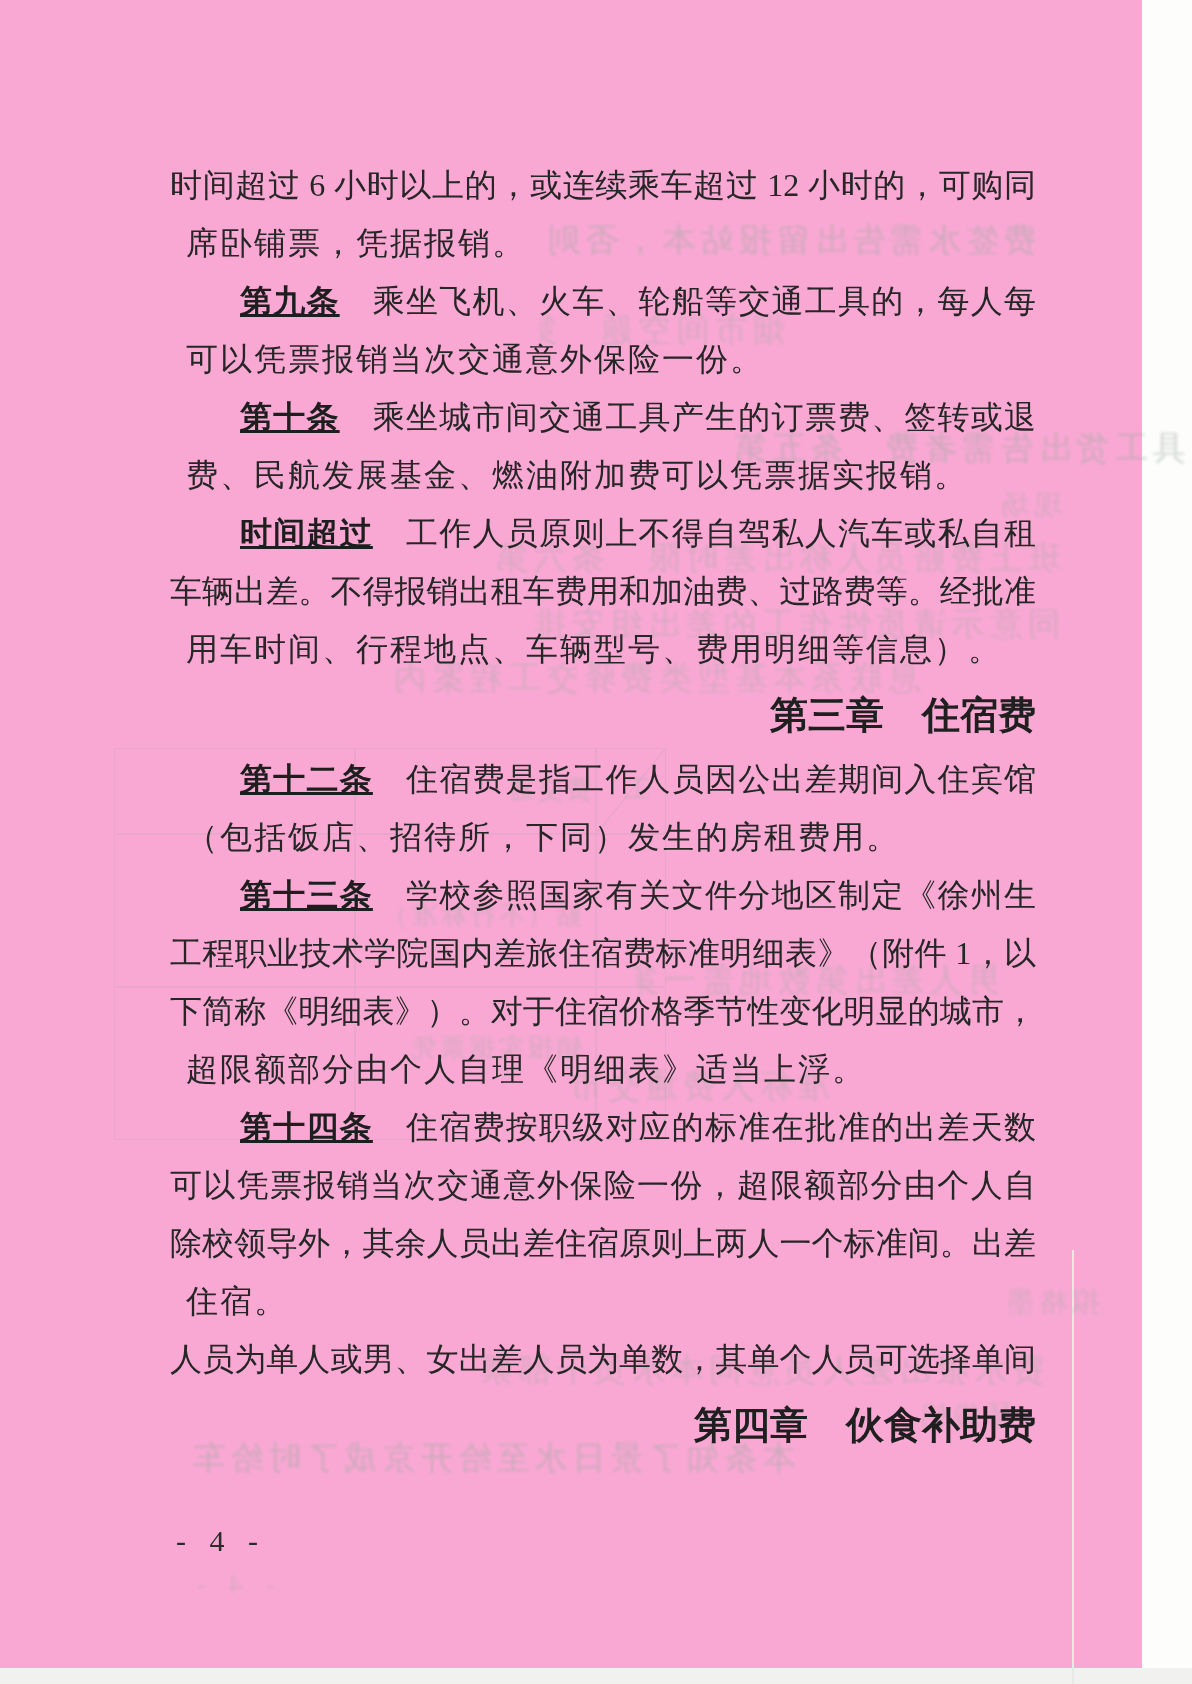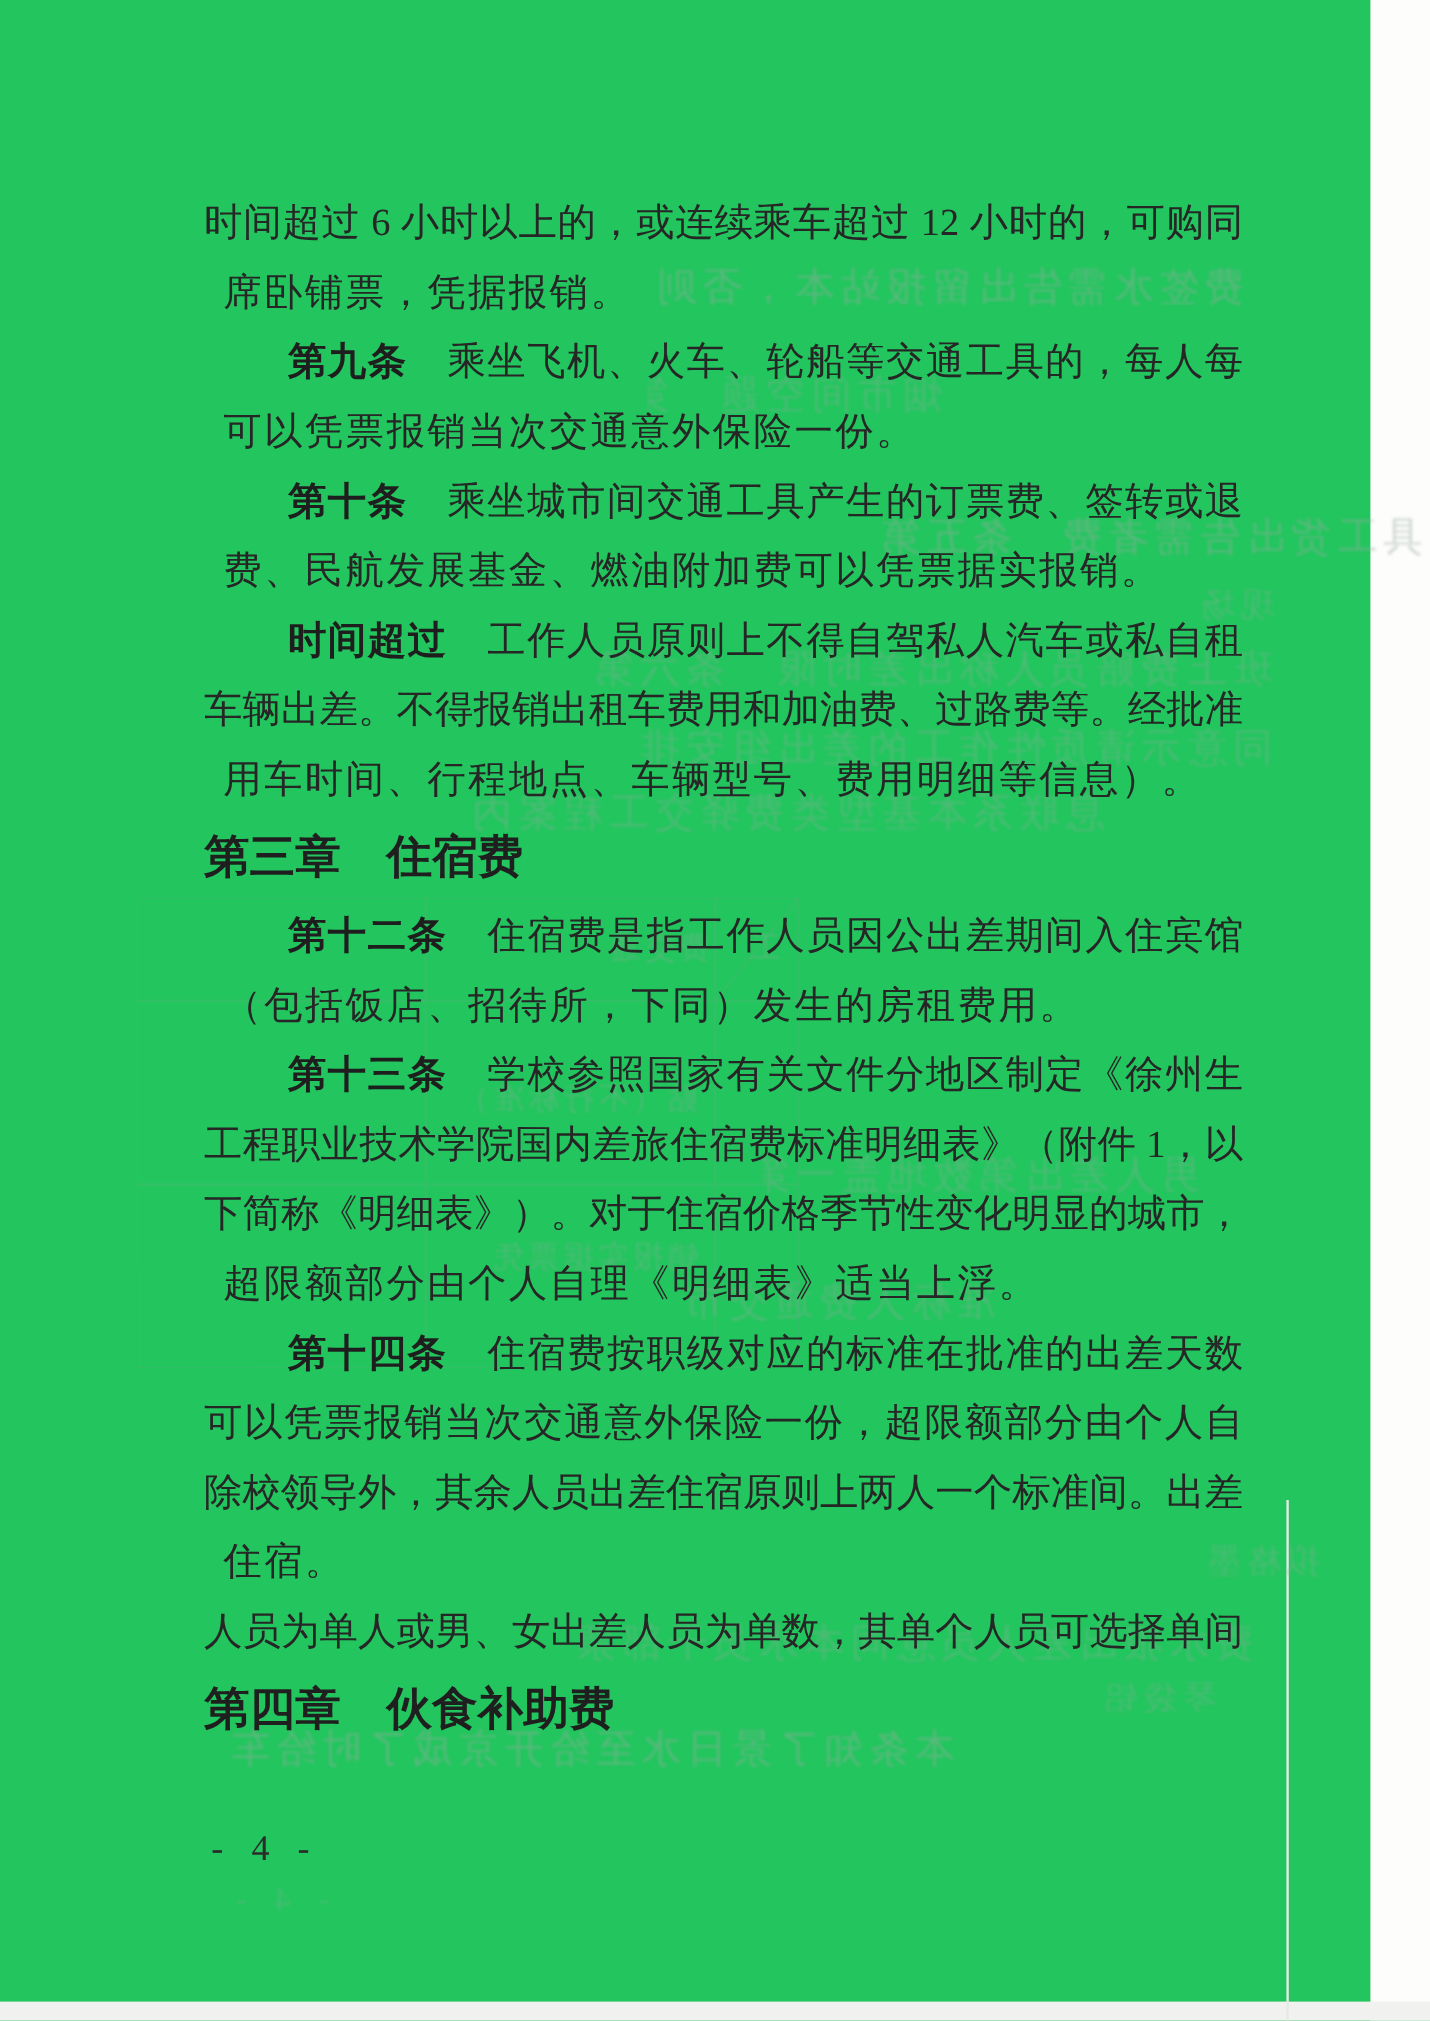--- a/index.html
+++ b/index.html
@@ -1,20 +1,20 @@
 <!DOCTYPE html>
 <html lang="zh"><head>
 <meta charset="utf-8">
 <style>
   html,body{margin:0;padding:0;background:#e8e8e6;}
   .page{
     position:relative;
     width:1192px;height:1684px;
     margin:0 auto;
-    background:#22c55e;
+    background:#f9a8d4;
     overflow:hidden;
     font-family:"Liberation Serif","DejaVu Serif",serif;
     color:#262626;
   }
   
   .edge-right{position:absolute;top:0;left:1142px;width:50px;height:1684px;background:#fdfdfc;}
   .edge-bottom{position:absolute;left:0;top:1668px;width:1192px;height:16px;background:#f1f2ef;}
   .scan-line{position:absolute;left:1072px;top:1250px;width:2px;height:434px;background:#e7e9e5;}
 
   
@@ -79,25 +79,25 @@
   .line.j{
     white-space:normal;
     text-align:justify;
     text-align-last:justify;
     text-justify:inter-character;
   }
   .line.end{letter-spacing:2px;margin-left:16px;}
   .line.ind{text-indent:70px;}
   .term{
     font-family:"Liberation Sans","DejaVu Sans",sans-serif;
-    font-weight:700;color:#1e1e1e;
+    font-weight:700;color:#1e1e1e;text-decoration:underline;
   }
   .heading{
     height:58px;line-height:58px;margin:8px 0 6px 0;
-    text-align:left;font-size:38px;font-weight:700;color:#1f1f1f;
+    text-align:right;font-size:38px;font-weight:700;color:#1f1f1f;
     font-family:"Liberation Sans","DejaVu Sans",sans-serif;
   }
   .page-number{
     position:absolute;left:176px;top:1524px;
     font-size:30px;letter-spacing:8px;color:#2b2b2b;
     font-family:"Liberation Serif","DejaVu Serif",serif;
   }
 </style>
 </head>
 <body>

